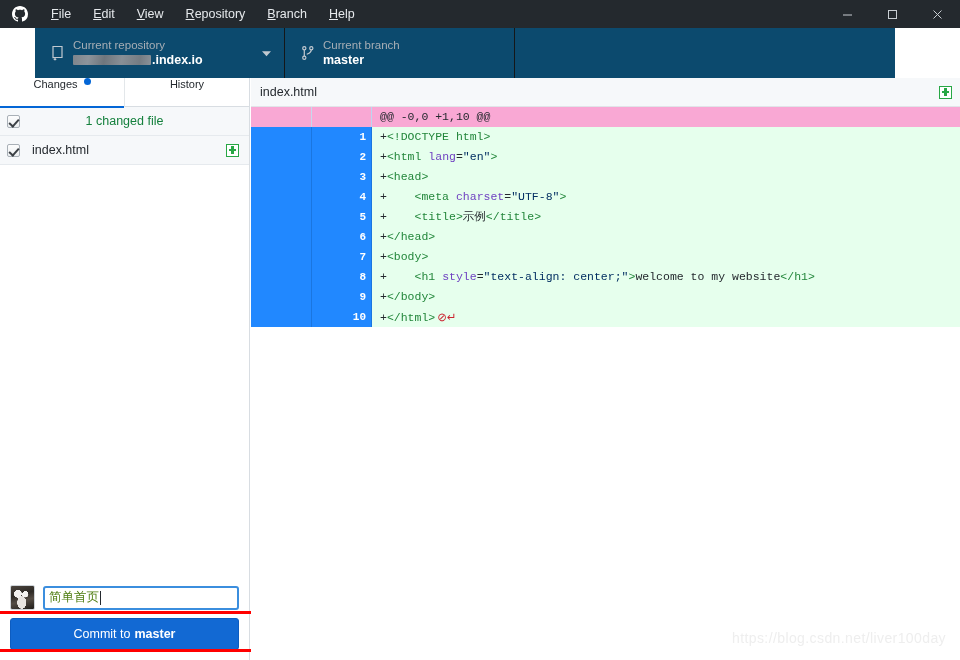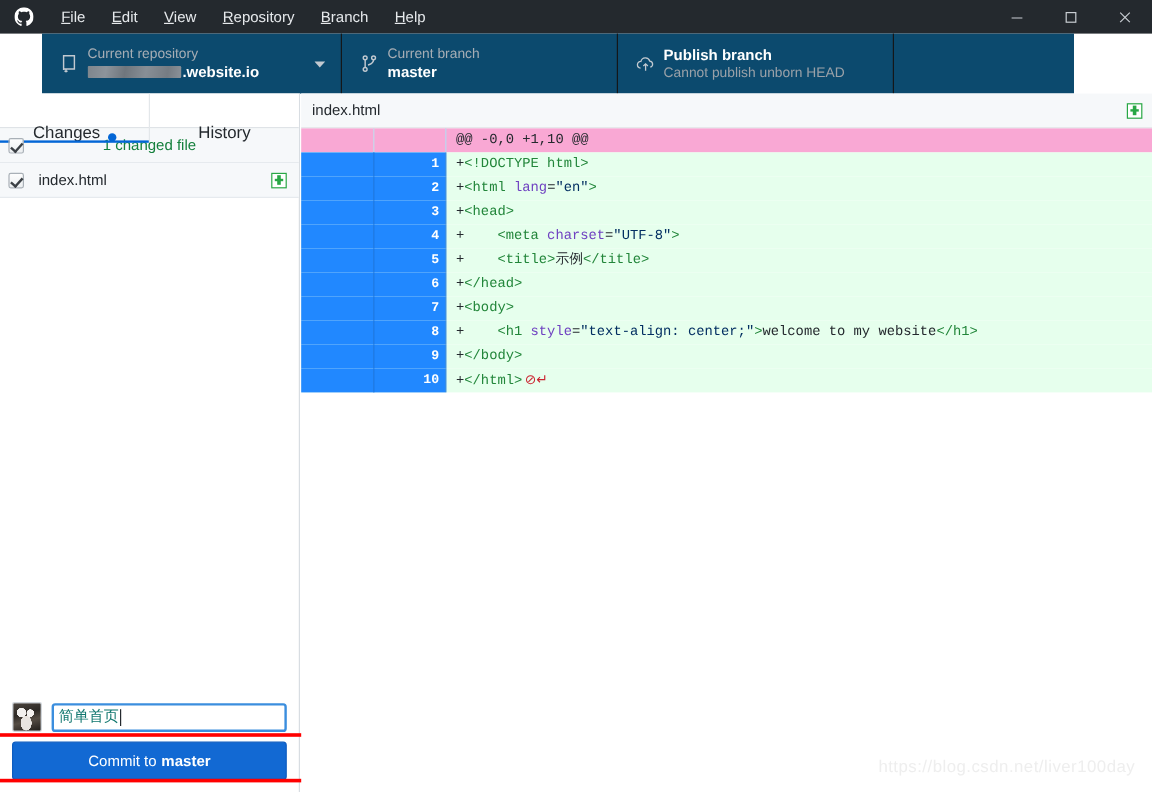--- a/index.html
+++ b/index.html
@@ -55,22 +55,22 @@
   .caret { width: 16px; display:flex; align-items:center; justify-content:center; }
   .caret svg { width: 9px; height: 9px; fill: #c2c9d0; }
 
   
   .sidebar {
     position: absolute; left: 0; top: 78px; width: 250px; height: 582px;
     background: #fff; border-right: 1px solid #d8dde2;
   }
   .tabs { display: flex; height: 29px; border-bottom: 1px solid #d8dde2; background:#fff; }
   .tab {
-    flex: 1; display: flex; align-items: flex-end; justify-content: center;
-    font-size: 14px; color: #24292e; position: relative; height: 40px;
+    flex: 1; display: flex; align-items: flex-start; justify-content: center;
+    font-size: 11px; color: #24292e; position: relative; height: 29px;
   }
   .tab:first-child { border-right: 1px solid #e3e7ea; }
   .tab.active::after {
     content:""; position:absolute; left:0; right:0; bottom:-1px; height:2px; background:#0366d6;
   }
   .tab .dot { width: 7px; height: 7px; border-radius: 50%; background: #0366d6; margin-left: 6px; }
 
   .changed-row {
     height: 29px; display: flex; align-items: center;
     background: #f6f8fa; border-bottom: 1px solid #e6eaee;
@@ -110,21 +110,21 @@
     background:
       radial-gradient(circle at 30% 34%, #f2f0ee 0 17%, transparent 18%),
       radial-gradient(circle at 62% 36%, #f4f2f0 0 15%, transparent 16%),
       radial-gradient(ellipse at 47% 72%, #e8e4e0 0 26%, transparent 27%),
       linear-gradient(165deg,#4b443d 0%, #2e2a26 38%, #544c44 62%, #1f1c19 100%);
     border: 1px solid #cfd4d9;
   }
   .summary-input {
     flex: 1; height: 24px; border: 2px solid #3b8ede; border-radius: 3px;
     background: #fff; display: flex; align-items: center; padding: 0 4px;
-    font-size: 12.5px; color: #0f766e;
+    font-size: 12.5px; color: #4d7c0f;
   }
   .summary-input .caretbar {
     width: 1px; height: 14px; background: #24292e; margin-left: 1px;
   }
   .desc-box {
     height: 95px; border: 1px solid #d5dade; border-radius: 3px; background: #fff;
     position: relative; padding: 6px 7px; margin-bottom: 8px;
   }
   .desc-ph { font-size: 12.5px; color: #8b9297; }
   .coauthor { position: absolute; left: 6px; bottom: 5px; }
@@ -229,21 +229,21 @@
       <div class="tb-icon">
         <svg viewBox="0 0 16 16">
             <path d="M3 1.5h9v11H3.8a.8.8 0 0 0-.8.8V1.5z"></path>
             <line x1="5" y1="12.5" x2="5" y2="15"></line>
             <line x1="5" y1="15" x2="6.2" y2="13.9"></line>
             <line x1="5" y1="15" x2="3.8" y2="13.9"></line>
           </svg>
       </div>
       <div class="tb-text">
         <div class="tb-label">Current repository</div>
-        <div class="tb-value"><span class="redact"></span><span>.website.io</span></div>
+        <div class="tb-value"><span class="redact"></span><span>.index.io</span></div>
       </div>
       <div class="caret">
         <svg viewBox="0 0 10 10">
             <polygon points="0,2.5 10,2.5 5,8"></polygon>
           </svg>
       </div>
     </div>
 
     <div class="tb-cell tb-branch">
       <div class="tb-icon">
@@ -254,33 +254,20 @@
             <line x1="4.3" y1="4.8" x2="4.3" y2="11.2"></line>
             <path d="M11.3 4.8c0 3.1-2.4 3.6-4.6 4.4"></path>
           </svg>
       </div>
       <div class="tb-text">
         <div class="tb-label">Current branch</div>
         <div class="tb-value">master</div>
       </div>
     </div>
 
-    <div class="tb-cell tb-publish">
-      <div class="tb-icon">
-        <svg viewBox="0 0 18 16">
-            <path d="M4.3 12.2A3.1 3.1 0 0 1 4.6 6a4.3 4.3 0 0 1 8.3-.4 2.9 2.9 0 0 1 .5 5.7"></path>
-            <line x1="9" y1="14.6" x2="9" y2="8.3"></line>
-            <polyline points="6.9,10.3 9,8.2 11.1,10.3"></polyline>
-          </svg>
-      </div>
-      <div class="tb-text">
-        <div class="tb-value">Publish branch</div>
-        <div class="tb-sub">Cannot publish unborn HEAD</div>
-      </div>
-    </div>
 
     <div class="tb-cell tb-rest"></div>
   </div>
 
   <div class="sidebar">
     <div class="tabs">
       <div class="tab active">
         <span>Changes</span>
         <span class="dot"></span>
       </div>

